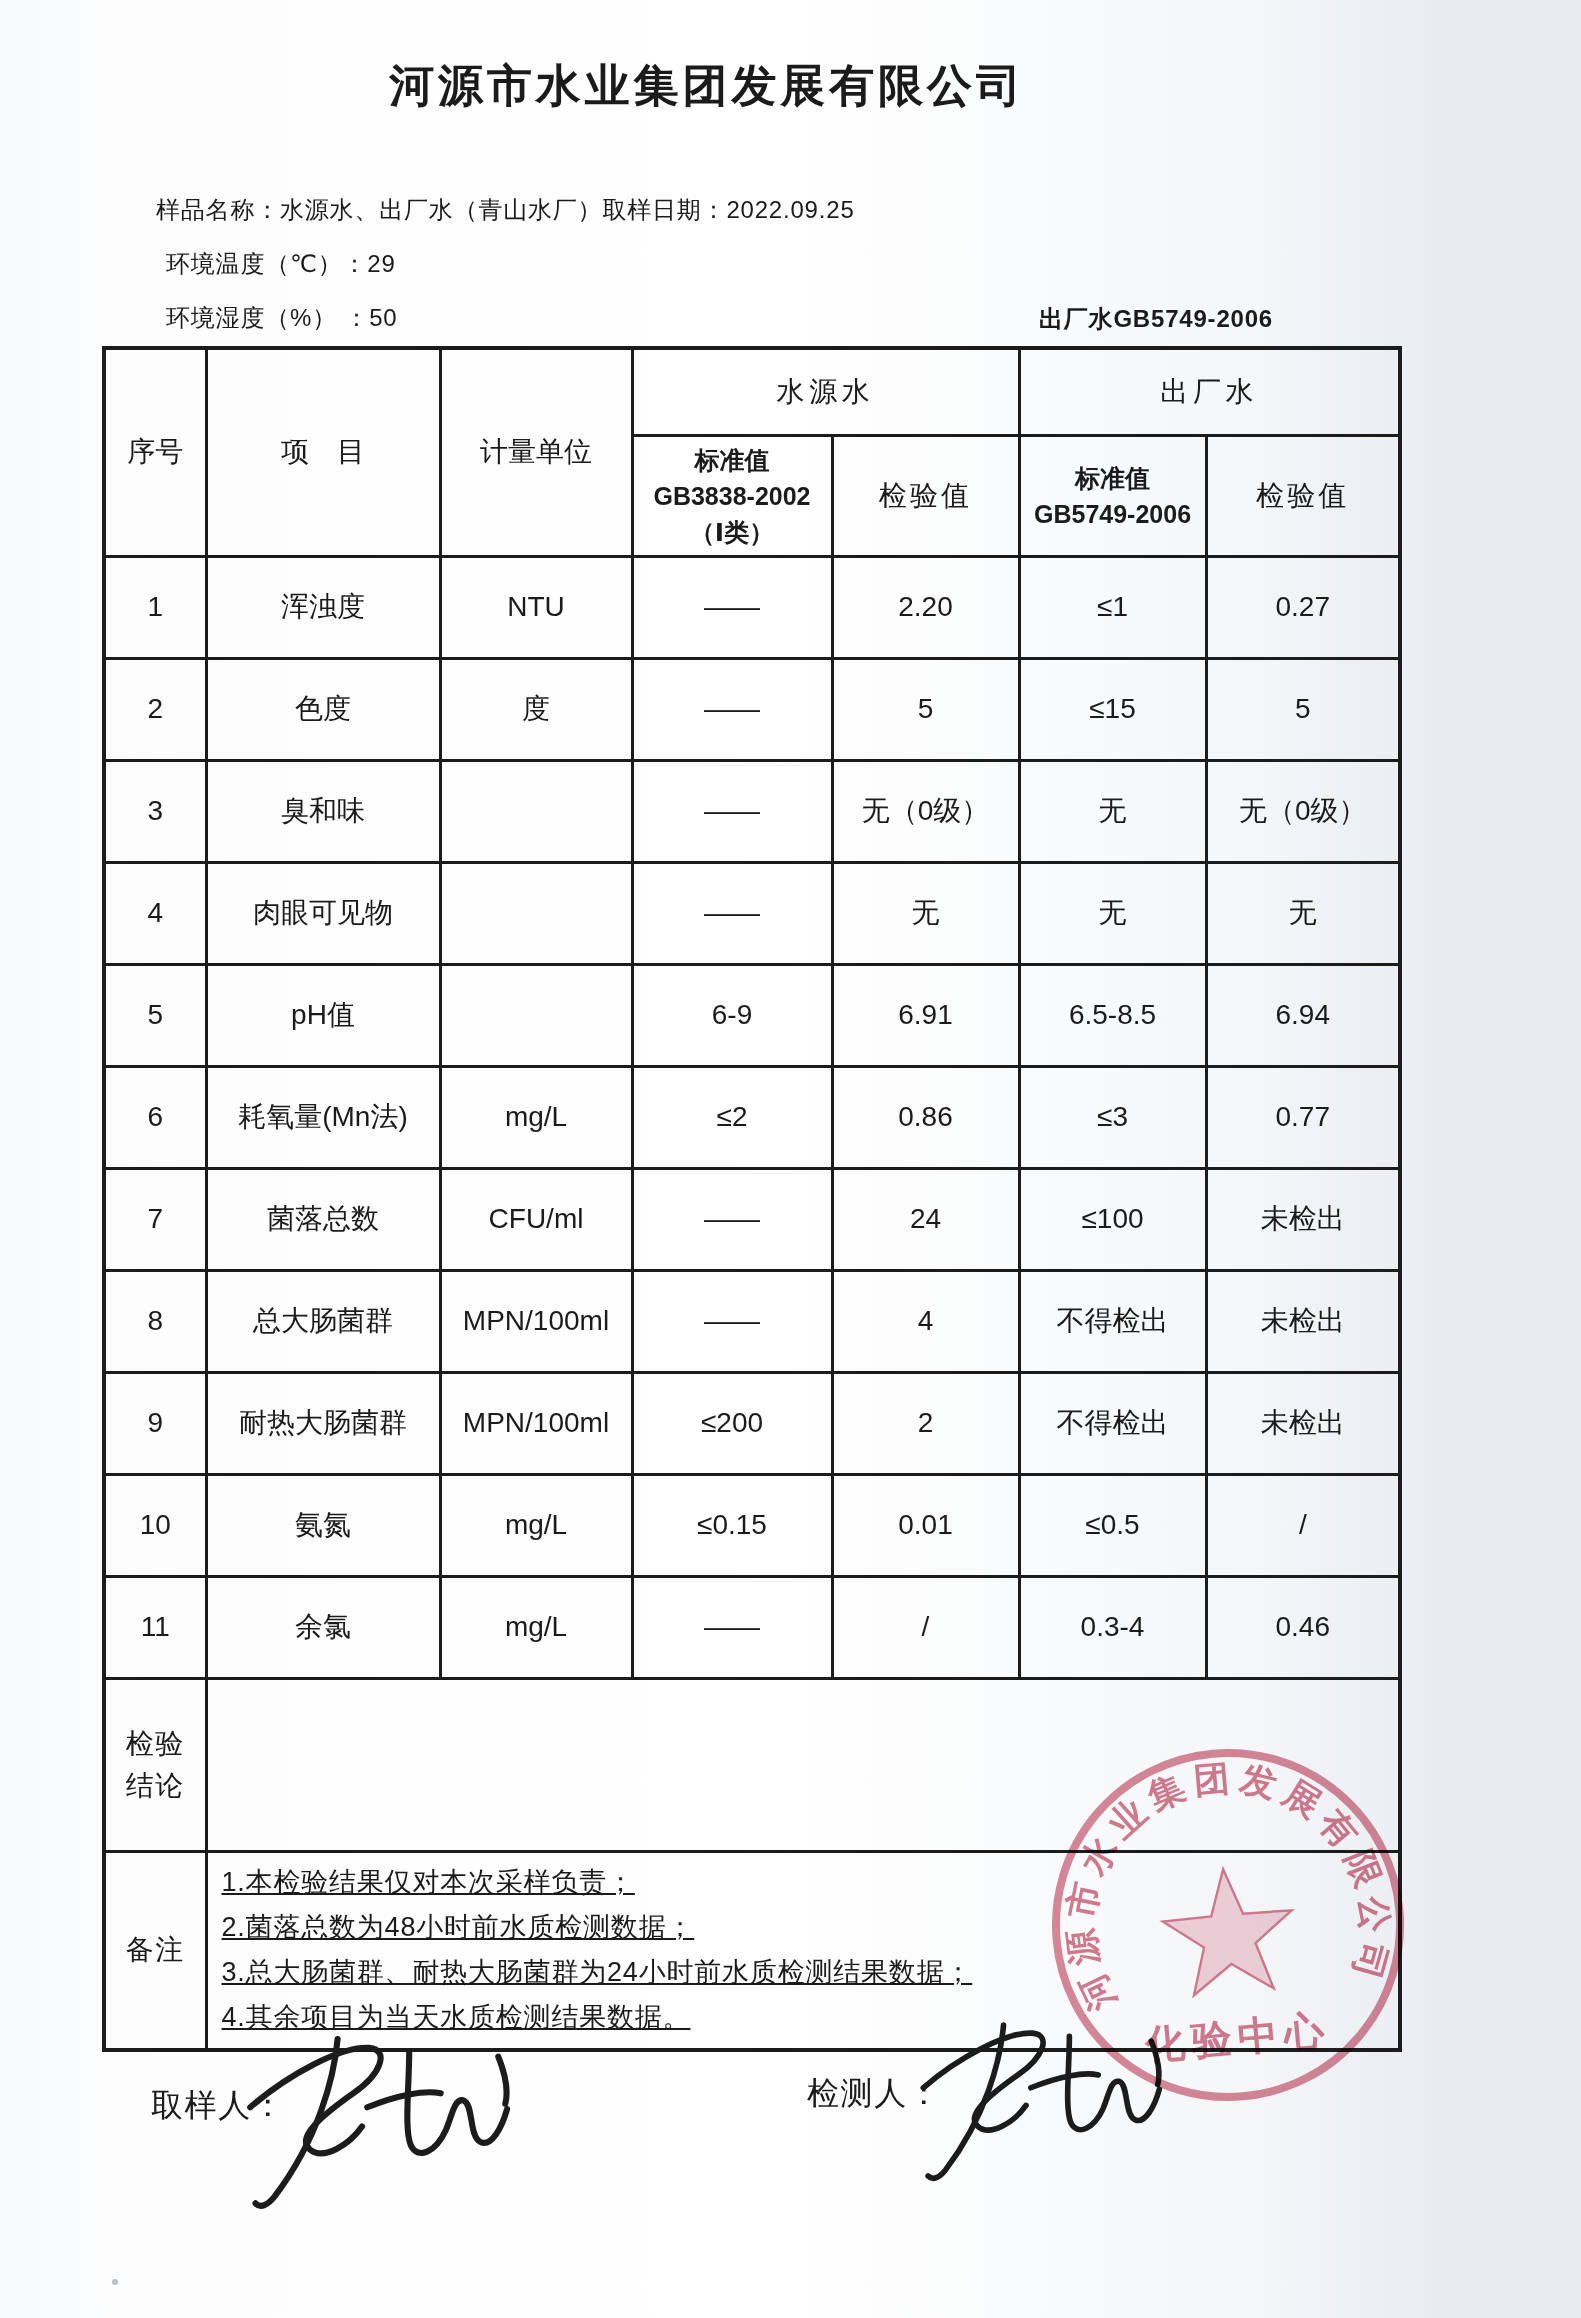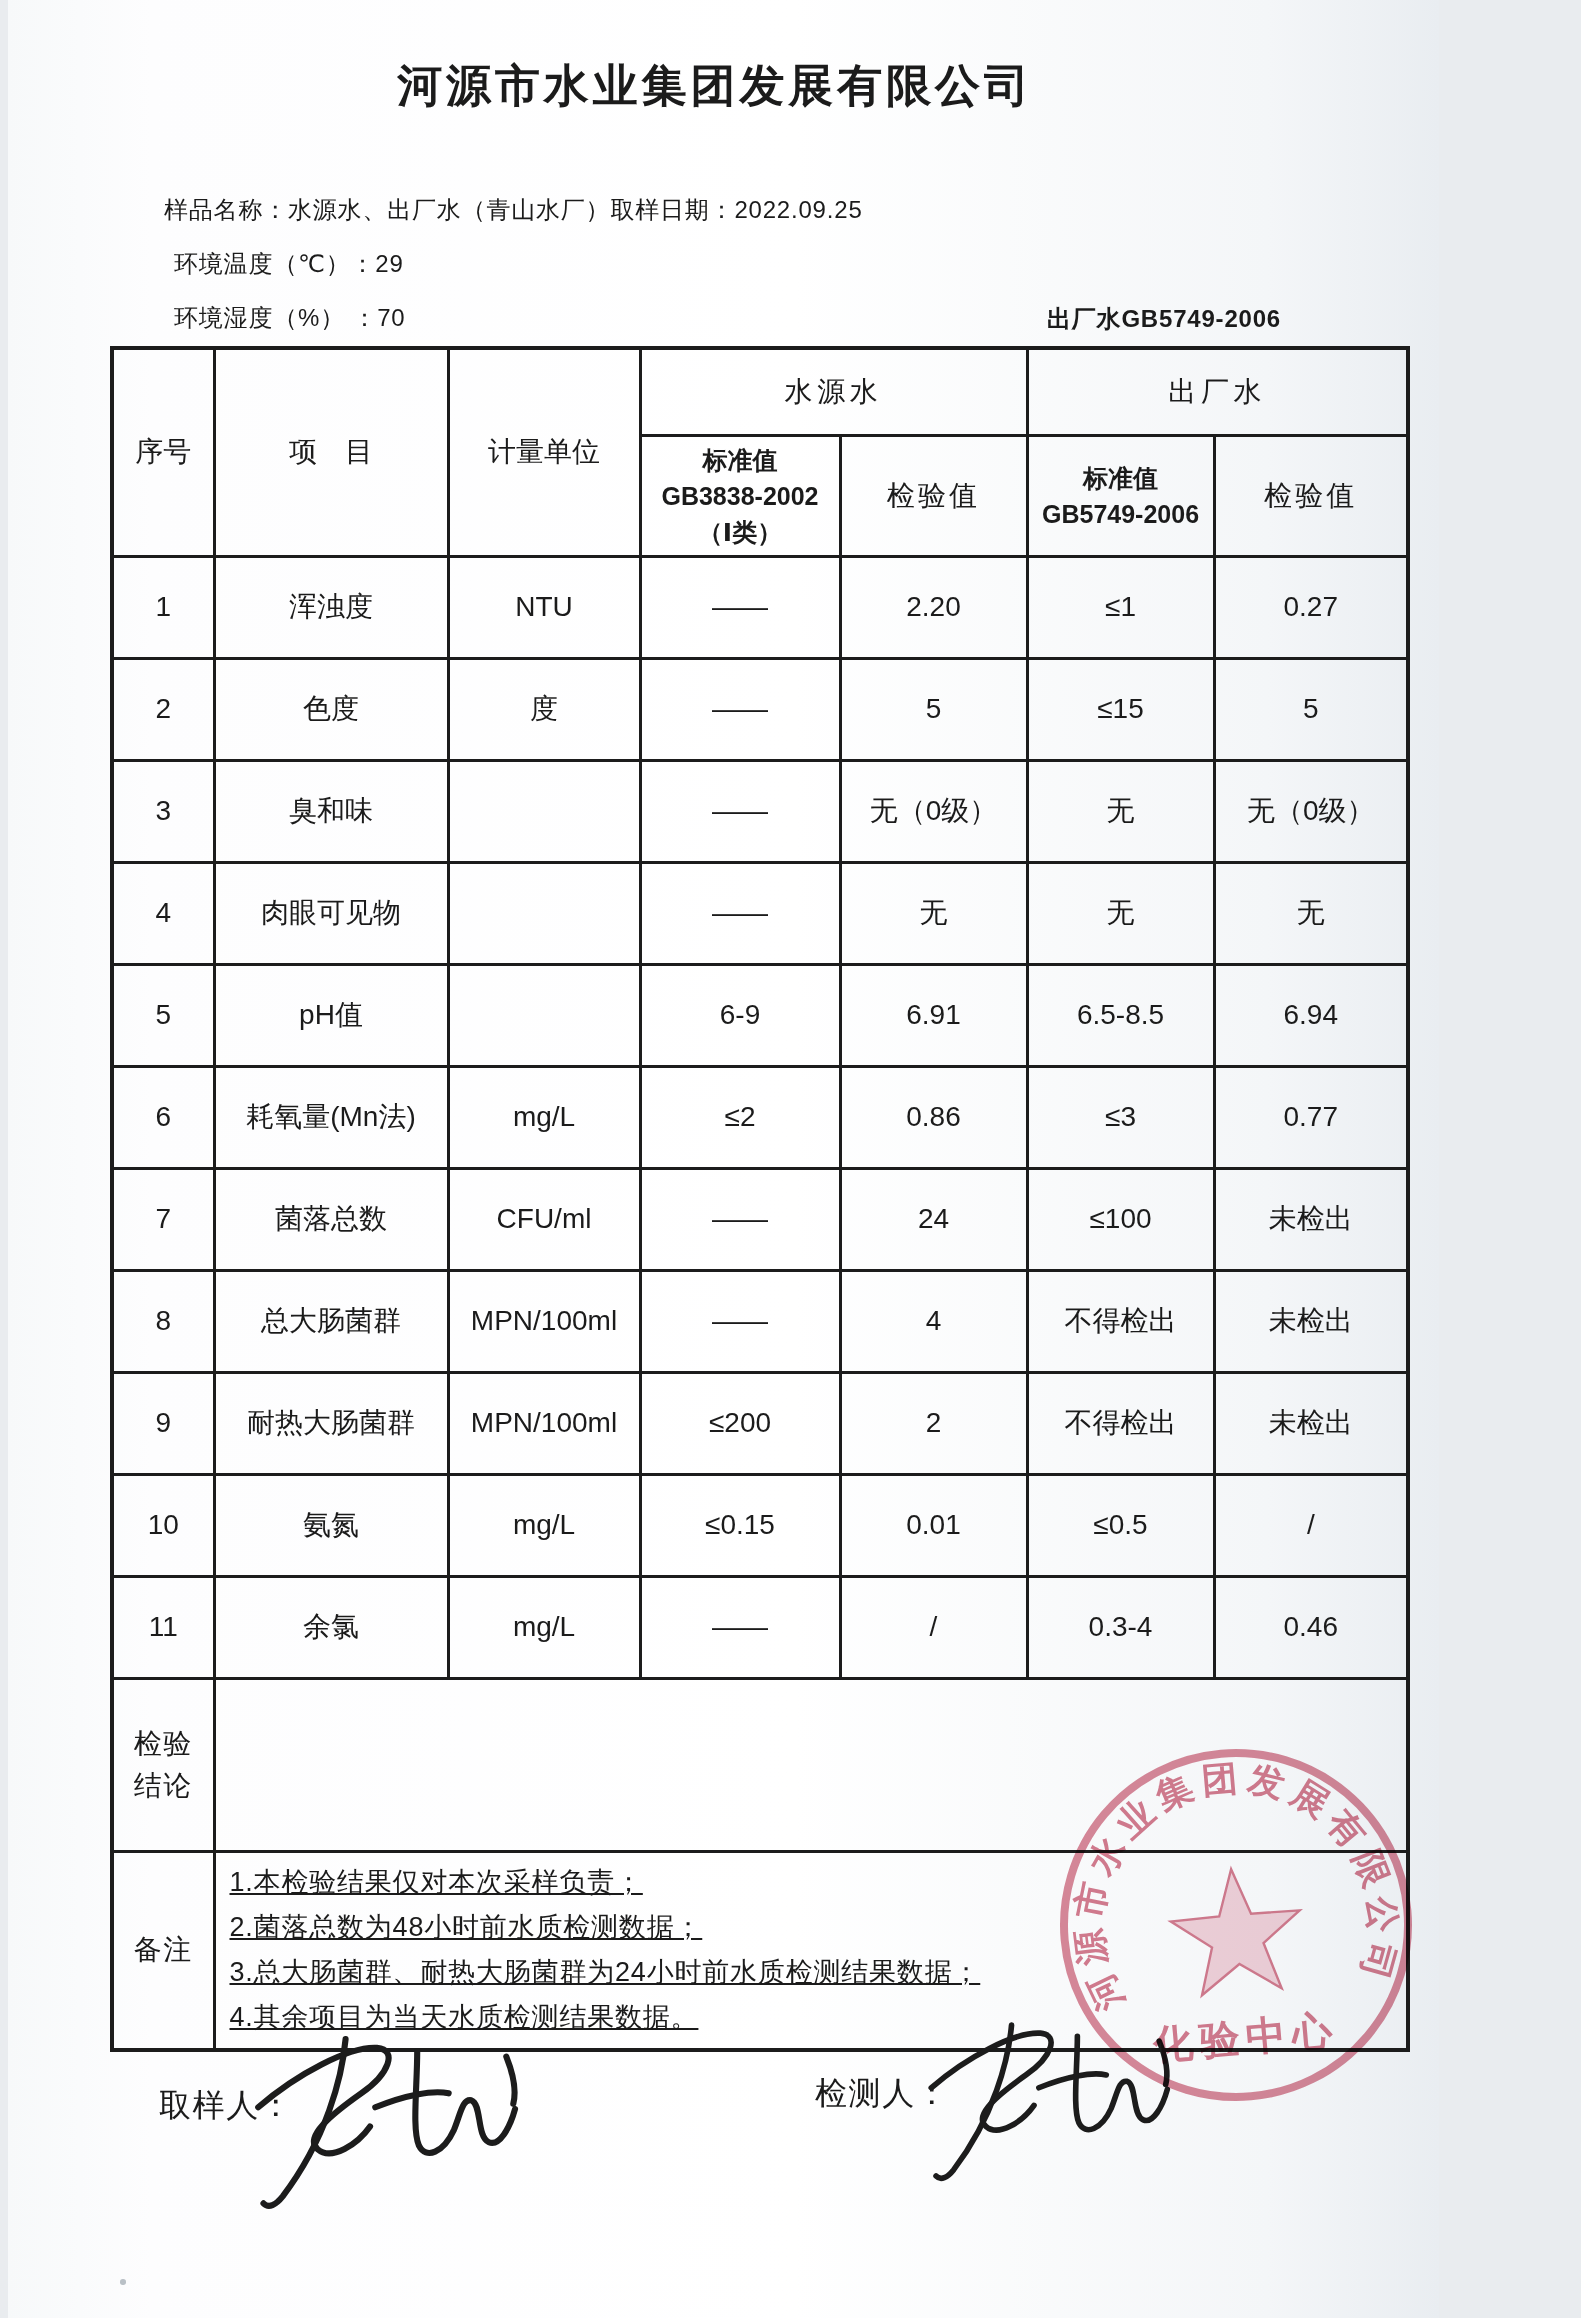--- a/index.html
+++ b/index.html
@@ -4,21 +4,20 @@
 <style>
   html,body{margin:0;padding:0;}
   body{background:#e9ecef;}
   .page{
     position:relative;
     width:1431px;height:2319px;
     background:linear-gradient(90deg,#f7f9fa 0%,#fdfdfe 10%,#ffffff 55%,#f4f6f8 88%,#e9edf1 100%);
     font-family:"Liberation Sans","DejaVu Sans",sans-serif;
     color:#1b1b1b;
     overflow:hidden;
-    margin-left:8px;
   }
   .center-band{position:absolute;left:0;width:1414px;text-align:center;}
   .company-title{top:56px;font-size:45px;font-weight:700;letter-spacing:3.9px;}
   .form-title{top:123px;font-size:34px;font-weight:600;letter-spacing:2.3px;}
   .info-line{position:absolute;font-size:24px;font-weight:500;letter-spacing:0.8px;white-space:nowrap;}
   .semi{font-weight:600;}
   
   table.insp{
     position:absolute;left:102px;top:346px;width:1297px;
     border-collapse:collapse;table-layout:fixed;
@@ -65,21 +64,21 @@
 <body>
 
 <div class="page">
 
   <div class="center-band company-title">河源市水业集团发展有限公司</div>
 
   <div class="info-line" style="left:156px;top:194px;">
     <span>样品名称：水源水、出厂水（青山水厂）</span><span>取样日期：2022.09.25</span>
   </div>
   <div class="info-line" style="left:166px;top:248px;">环境温度（℃）：29</div>
-  <div class="info-line" style="left:166px;top:302px;">环境湿度（%） ：70</div>
+  <div class="info-line" style="left:166px;top:302px;">环境湿度（%） ：50</div>
   <div class="info-line semi" style="left:1039px;top:303px;">出厂水GB5749-2006</div>
 
   <table class="insp">
     <colgroup>
       <col style="width:102px">
         <col style="width:234px">
         <col style="width:192px">
       <col style="width:200px">
         <col style="width:187px">
         <col style="width:187px">

